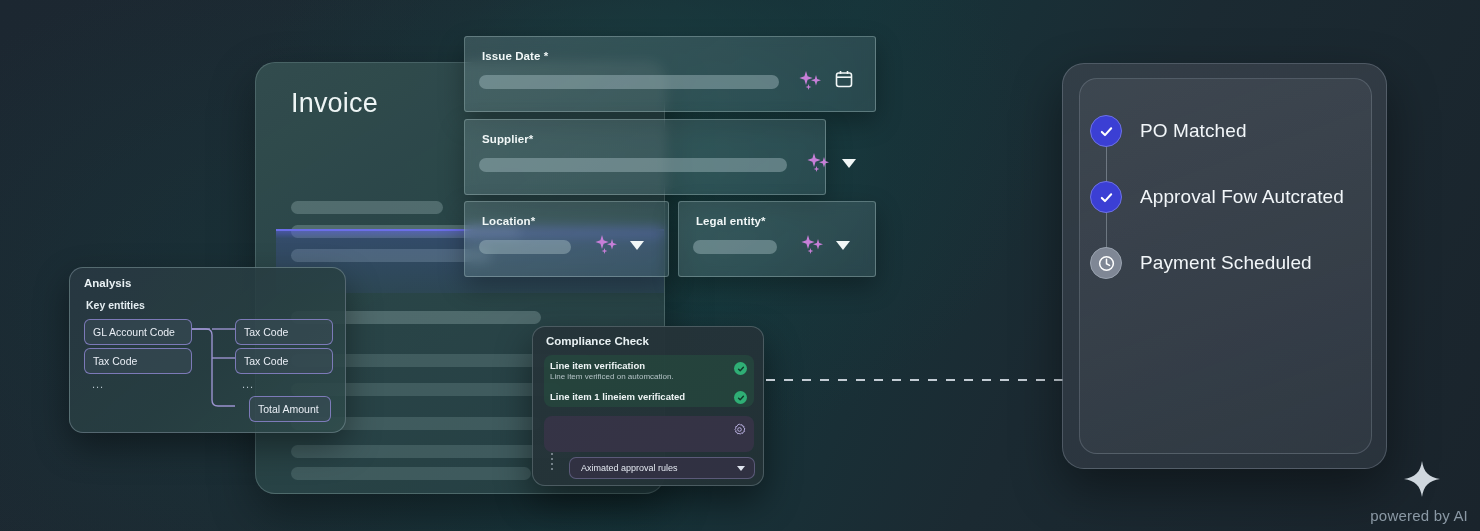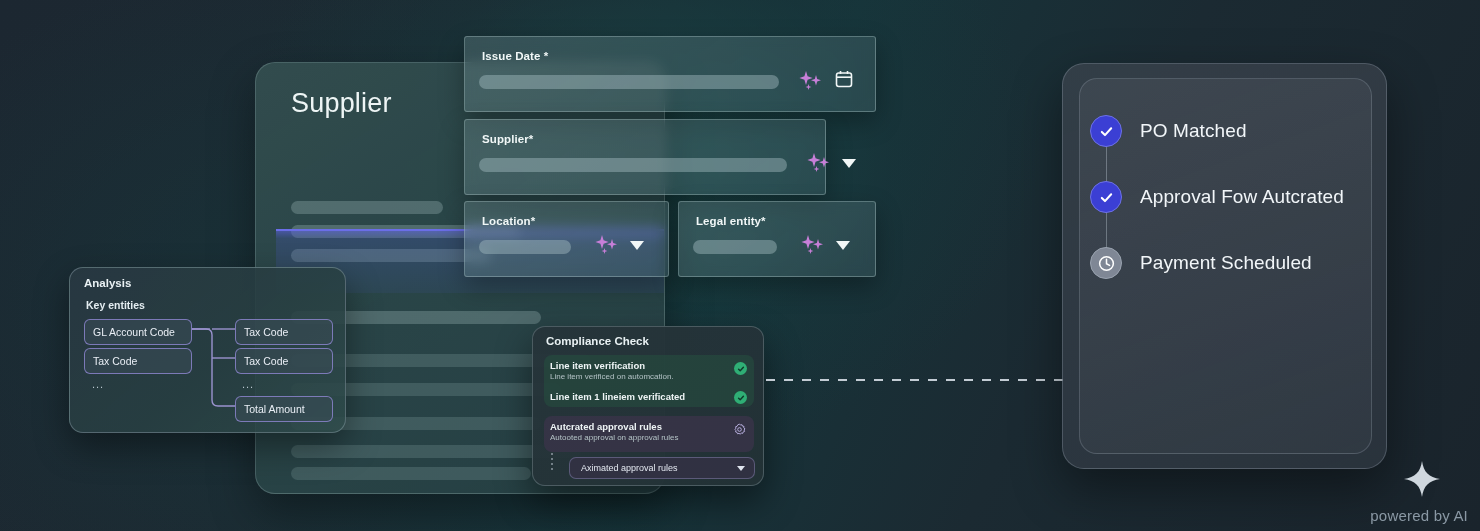--- a/index.html
+++ b/index.html
@@ -184,21 +184,21 @@
   .powered { position: absolute; right: 12px; bottom: 6px; text-align: right; }
   .powered-txt { font-size: 15px; color: #8a98a4; letter-spacing: .2px; }
   .star4 { position: absolute; right: 38px; bottom: 28px; }
 </style>
 </head>
 <body>
 
 <div id="stage">
 
   <div class="invoice-card">
-    <div class="invoice-title">Supplier</div>
+    <div class="invoice-title">Invoice</div>
 
     <div class="sk" style="left:35px; top:138px; width:152px; height:13px;"></div>
     <div class="sk" style="left:35px; top:162px; width:230px; height:13px;"></div>
     <div class="sk" style="left:35px; top:186px; width:200px; height:13px;"></div>
 
     <div class="hl-band"></div>
     <div class="sk" style="left:35px; top:248px; width:250px; height:13px;"></div>
 
     <div class="sk dim" style="left:35px; top:291px; width:300px; height:13px;"></div>
     <div class="sk dim" style="left:35px; top:320px; width:270px; height:13px;"></div>
@@ -285,21 +285,21 @@
       <path d="M142 90 L165 90" stroke="#9b93cf" stroke-width="1.4" fill="none"></path>
     </svg>
 
     <div class="chip" style="left:14px; top:51px; width:108px;">GL Account Code</div>
     <div class="chip" style="left:14px; top:80px; width:108px;">Tax Code</div>
     <div class="ellip" style="left:22px; top:110px;">...</div>
 
     <div class="chip" style="left:165px; top:51px; width:98px;">Tax Code</div>
     <div class="chip" style="left:165px; top:80px; width:98px;">Tax Code</div>
     <div class="ellip" style="left:172px; top:110px;">...</div>
-    <div class="chip" style="left:165px; top:128px; width:98px;">Total Amount</div>
+    <div class="chip" style="left:179px; top:128px; width:82px;">Total Amount</div>
   </div>
 
   <div class="compliance">
     <div class="cc-title">Compliance Check</div>
 
     <div class="cc-green"></div>
 
     <div class="cc-row" style="top:33px; left:17px; width:200px;">
       <div class="cc-h">Line item verification</div>
       <div class="cc-s">Line item verificed on automcation.</div>
@@ -313,24 +313,20 @@
     <div class="cc-row" style="top:64px; left:17px; width:200px;">
       <div class="cc-h">Line item 1 lineiem verificated</div>
     </div>
     <div class="badge-ok" style="left:201px; top:64px;">
       <svg width="8" height="8" viewBox="0 0 10 10">
           <path d="M2 5.2 L4 7.2 L8 2.8" stroke="#0f3b2a" stroke-width="1.8" fill="none" stroke-linecap="round" stroke-linejoin="round"></path>
         </svg>
     </div>
 
     <div class="cc-purple"></div>
-    <div class="cc-row" style="top:94px; left:17px; width:190px;">
-      <div class="cc-h">Autcrated approval rules</div>
-      <div class="cc-s">Autooted approval on approval rules</div>
-    </div>
     <span style="position:absolute; left:200px; top:95px;">
       <svg width="13" height="13" viewBox="0 0 20 20" fill="none" stroke="#b7aedd" stroke-width="1.5">
         <circle cx="10" cy="10" r="2.8"></circle>
         <path d="M10 1.6 L11.6 3.2 L13.8 2.6 L14.6 4.8 L16.9 5.2 L16.6 7.5 L18.4 9 L17 10.8 L17.8 13 L15.6 13.8 L14.9 16 L12.7 15.6 L11 17.1 L9.2 15.9 L7 16.6 L6.2 14.4 L4 13.7 L4.4 11.5 L3 9.7 L4.5 8 L4 5.8 L6.2 5.2 L7.2 3 Z"></path>
       </svg>
     </span>
 
     <div class="dotcol"></div>
     <div class="cc-select">
       <span>Aximated approval rules</span>

